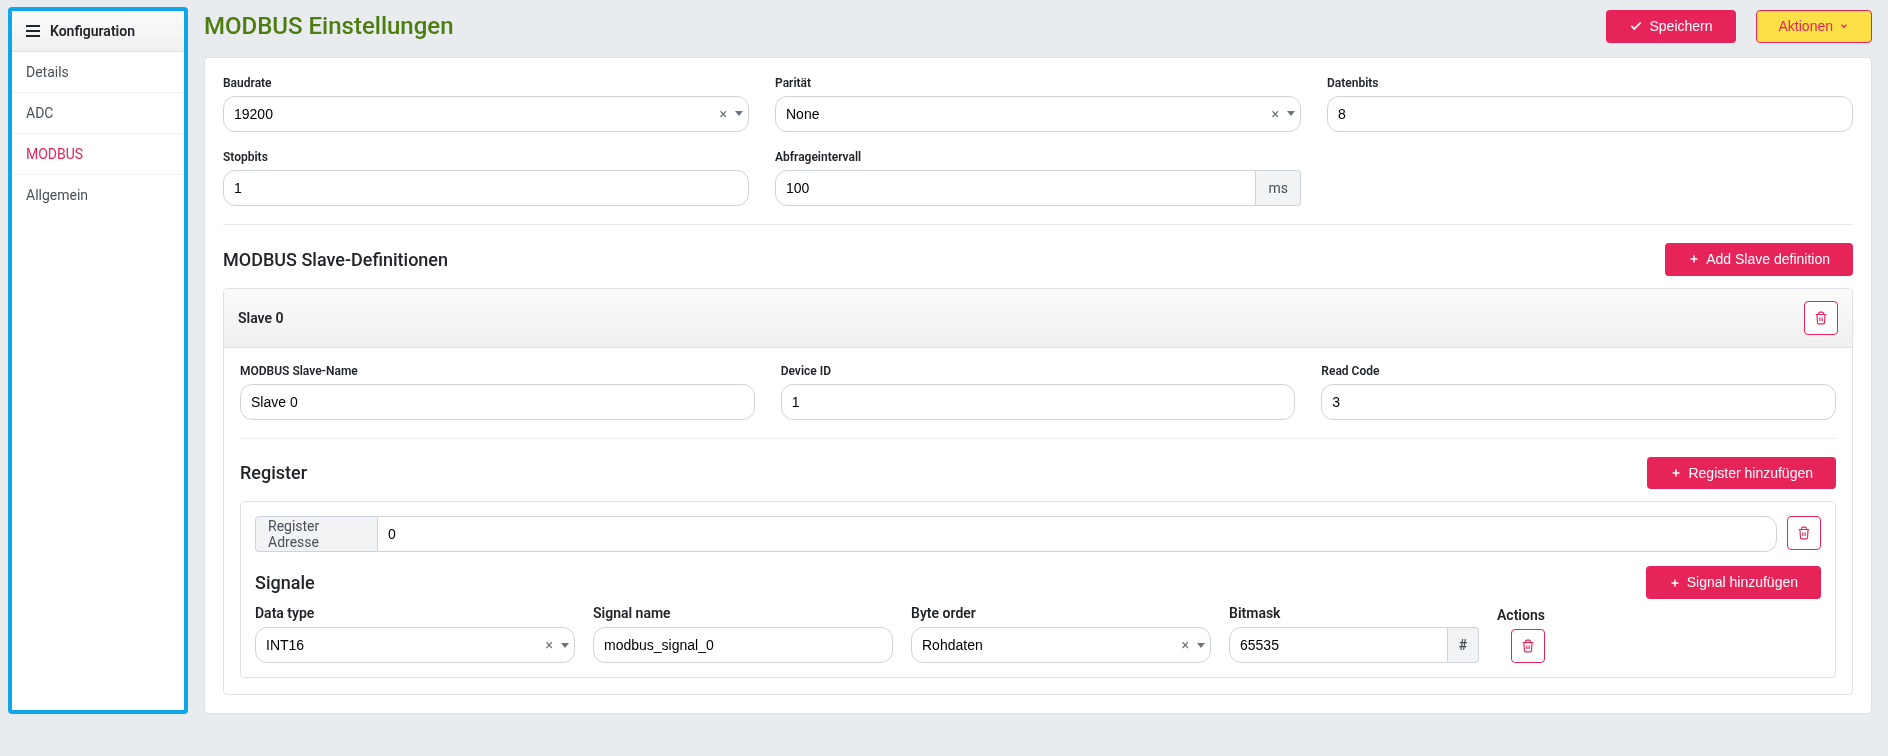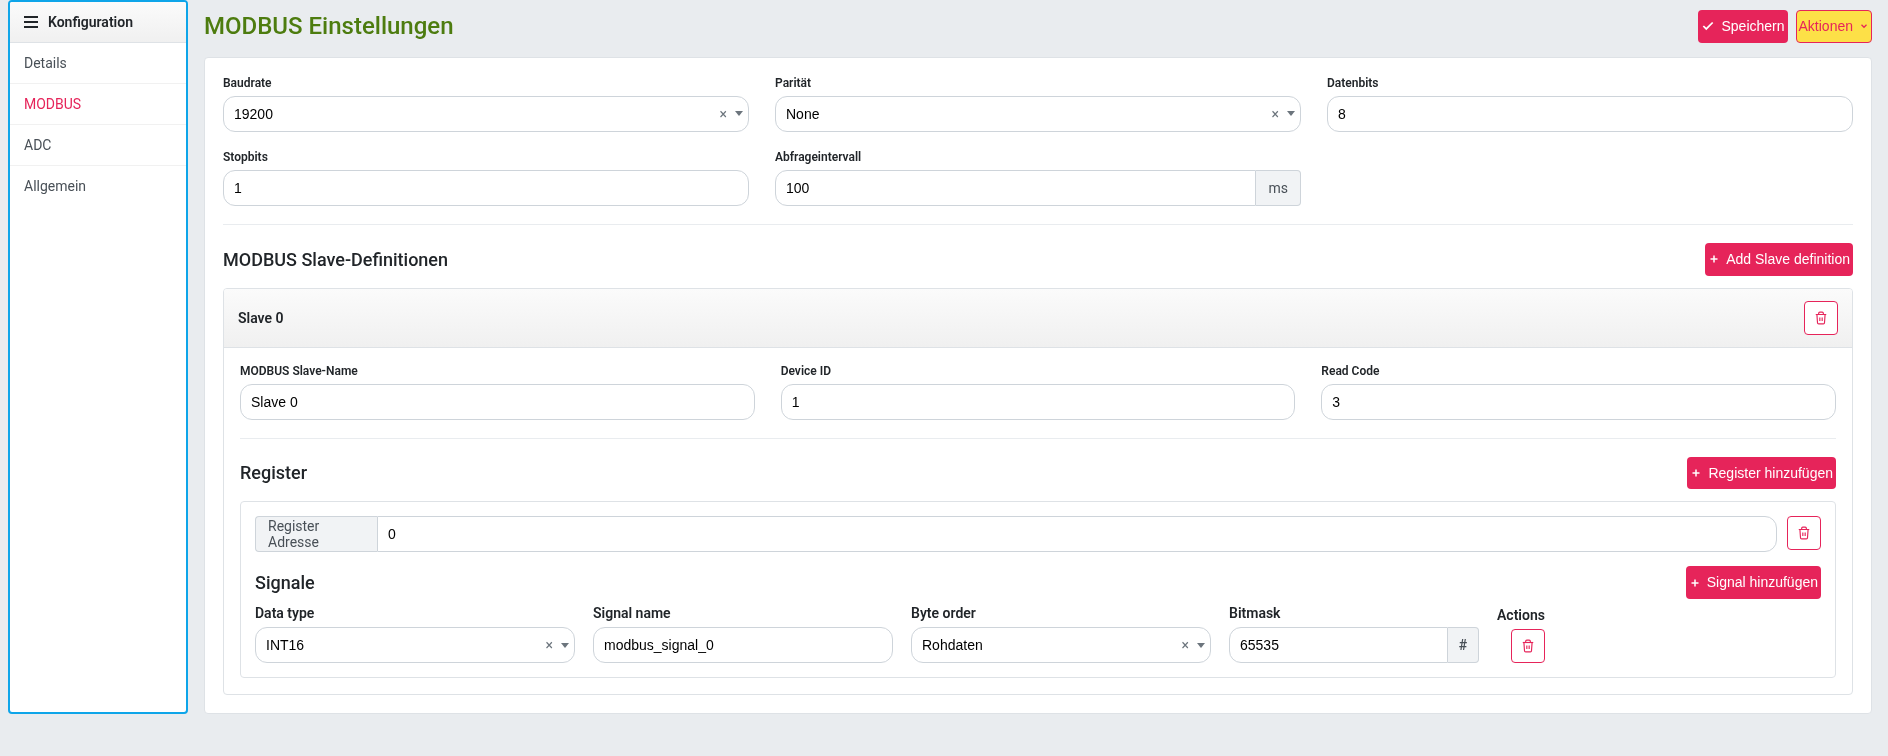--- a/index.html
+++ b/index.html
@@ -7,23 +7,23 @@
       font-family: -apple-system, BlinkMacSystemFont, "Segoe UI", Roboto, "Helvetica Neue", Arial, sans-serif;
       background: #e9ecef;
       color: #212529;
       font-size: 14px;
     }
     .container { display: flex; padding: 0 8px; gap: 16px; }
     .sidebar {
       width: 180px;
       flex-shrink: 0;
       background: #fff;
-      border: 2px solid #0ea5e9;
+      border: 4px solid #0ea5e9;
       border-radius: 4px;
-      margin-top: 0;
+      margin-top: 7px;
       overflow: hidden;
     }
     .sidebar-header {
       padding: 12px 14px;
       border-bottom: 1px solid #dee2e6;
       display: flex;
       align-items: center;
       gap: 10px;
       font-weight: 600;
       background: linear-gradient(#fbfbfb,#f0f0f0);
@@ -44,26 +44,27 @@
       align-items: center;
       justify-content: space-between;
       padding: 10px 0 14px 0;
     }
     .page-title { font-size: 24px; font-weight: 500; color:#4d7c0f;}
     .head-actions { display:flex; gap:8px; }
     .btn {
       display: inline-flex;
       align-items: center;
       gap: 6px;
-      padding: 7px 2px;
+      padding: 7px 22px;
       border-radius: 4px;
       font-size: 14px;
       cursor: pointer;
       border: 1px solid transparent;
       line-height: 1.2;
+      margin-left: 12px;
     }
     .btn-primary { background:#e6245a; color:#fff; }
     .btn-outline-primary { background:#fde047; color:#e6245a; border-color:#e6245a; }
     svg { display:block; }
     .check-icon { width:14px; height:14px; }
     .plus-icon { width:12px; height:12px; }
     .trash-icon { width:14px; height:14px; }
     .chevron-icon { width:10px; height:10px; }
     .card {
       background:#fff;
@@ -146,25 +147,25 @@
       <span class="hamburger">
           <span></span>
           <span></span>
           <span></span>
         </span>
       <span>Konfiguration</span>
     </div>
     <div class="sidebar-item">
       <span>Details</span>
     </div>
+    <div class="sidebar-item">
+      <span>ADC</span>
+    </div>
     <div class="sidebar-item active">
       <span>MODBUS</span>
-    </div>
-    <div class="sidebar-item">
-      <span>ADC</span>
     </div>
     <div class="sidebar-item">
       <span>Allgemein</span>
     </div>
   </aside>
 
   <main class="main">
     <div class="page-head">
       <h1 class="page-title">MODBUS Einstellungen</h1>
       <div class="head-actions">

